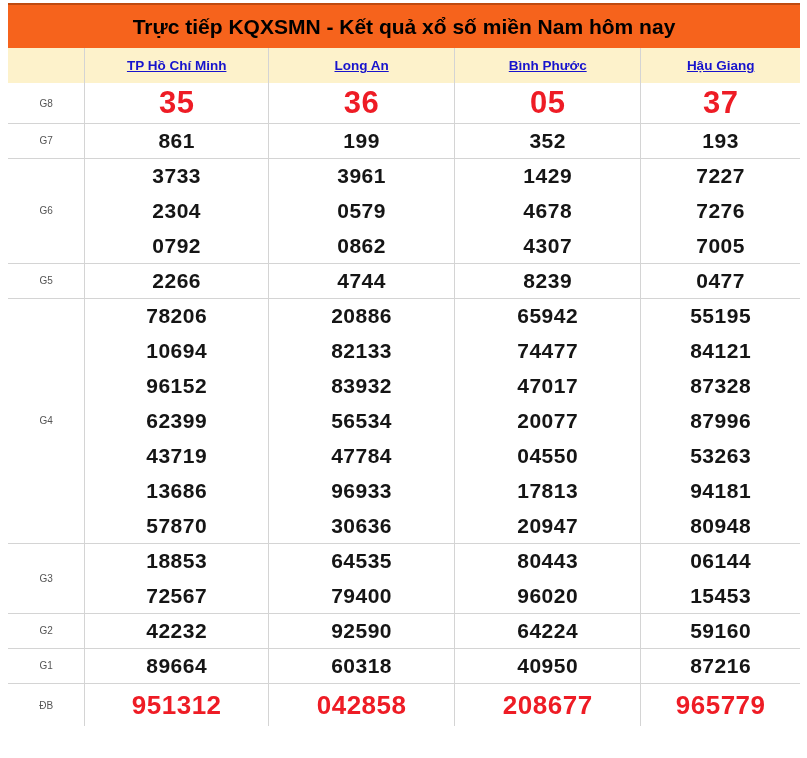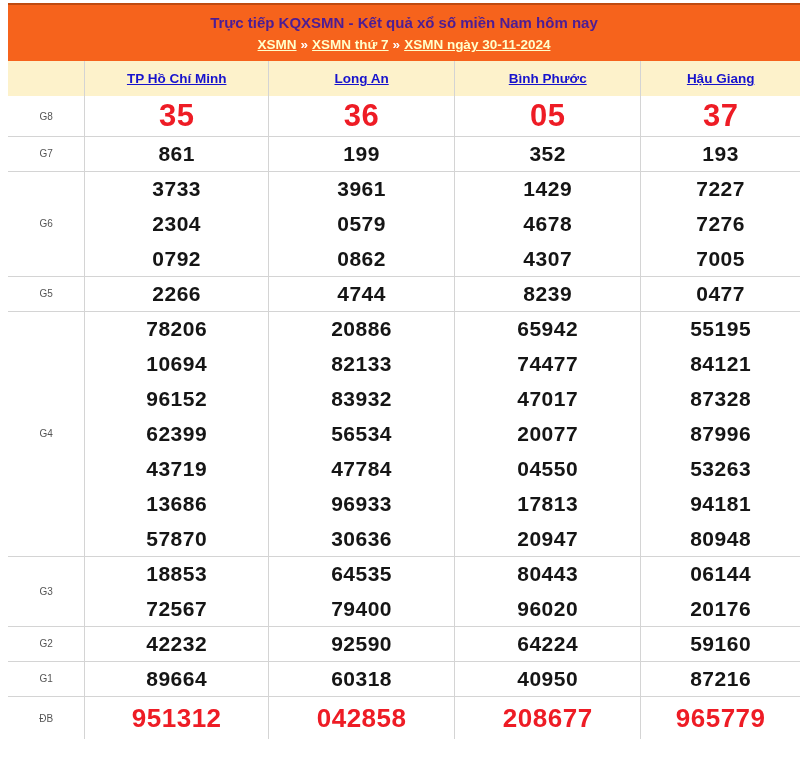--- a/index.html
+++ b/index.html
@@ -20,21 +20,21 @@
     font-family:"Liberation Sans","DejaVu Sans",sans-serif;
   }
   .page{padding:3px 7px 0 8px;}
   .banner{
     background:var(--header-bg);
     border-top:2px solid var(--header-border);
     text-align:center;
     padding:9px 4px 8px 4px;
   }
   .banner-title{
-    color:#4c1d95;font-size:15px;font-weight:bold;line-height:1.25;
+    color:#000000;font-size:21px;font-weight:bold;line-height:1.25;
   }
   .breadcrumb{margin-top:3px;font-size:13.5px;font-weight:bold;line-height:1.3;}
   .breadcrumb a{color:var(--breadcrumb-link);text-decoration:underline;cursor:pointer;}
   .breadcrumb .sep{color:#ffffff;margin:0 4px;}
   table.results{
     width:100%;border-collapse:collapse;table-layout:fixed;
   }
   col.c-label{width:9.7%;}
   col.c-1{width:23.2%;}
   col.c-2{width:23.5%;}
@@ -64,23 +64,20 @@
   tbody tr.group-start td{border-top:1px solid var(--border-gray);}
   tbody tr:first-child td{border-top:none;}
 </style>
 </head>
 <body>
 
 <div class="page">
 
   <div class="banner">
     <div class="banner-title">Trực tiếp KQXSMN - Kết quả xổ số miền Nam hôm nay</div>
-    <div class="breadcrumb">
-      <a>XSMN</a><span class="sep">»</span><a>XSMN thứ 7</a><span class="sep">»</span><a>XSMN ngày 30-11-2024</a>
-    </div>
   </div>
 
   <table class="results">
     <colgroup>
       <col class="c-label">
         <col class="c-1">
         <col class="c-2">
         <col class="c-3">
         <col class="c-4">
     </colgroup>
@@ -181,21 +178,21 @@
           <td class="label" rowspan="2">G3</td>
           <td class="num">18853</td>
           <td class="num">64535</td>
           <td class="num">80443</td>
           <td class="num">06144</td>
         </tr>
         <tr class="">
           <td class="num">72567</td>
           <td class="num">79400</td>
           <td class="num">96020</td>
-          <td class="num">20176</td>
+          <td class="num">15453</td>
         </tr>
         <tr class="group-start">
           <td class="label" rowspan="1">G2</td>
           <td class="num">42232</td>
           <td class="num">92590</td>
           <td class="num">64224</td>
           <td class="num">59160</td>
         </tr>
         <tr class="group-start">
           <td class="label" rowspan="1">G1</td>

